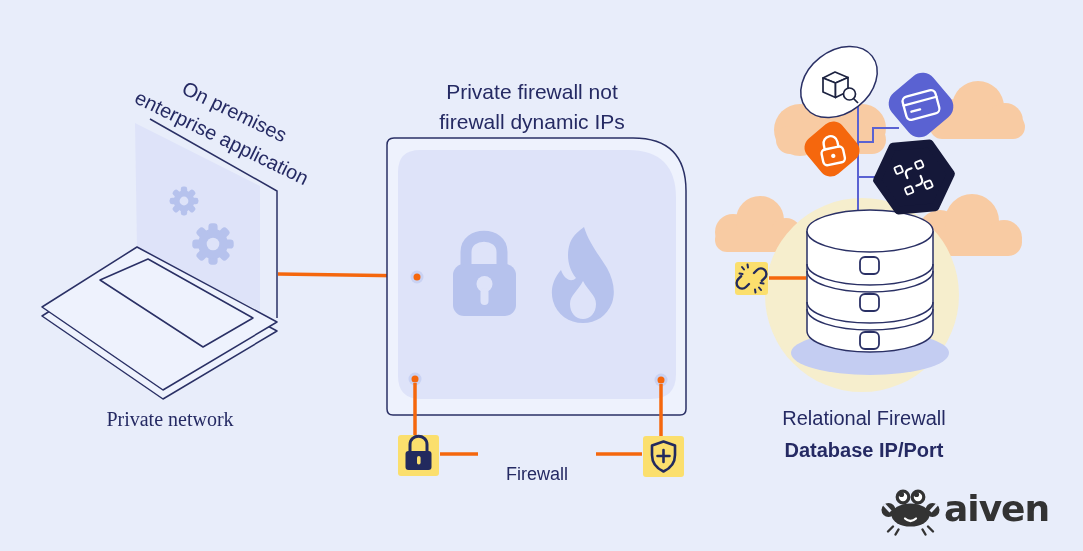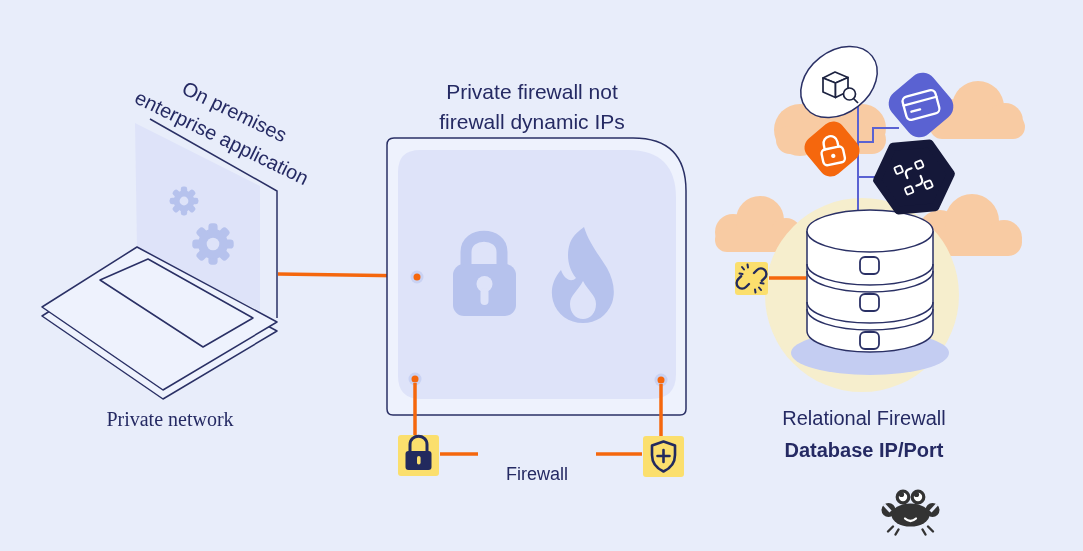--- a/index.html
+++ b/index.html
@@ -274,13 +274,14 @@
   <div class="label fw-title">
     <div>Private firewall not</div>
     <div>firewall dynamic IPs</div>
   </div>
 
   <div class="label fw-caption">Firewall</div>
 
   <div class="label db-caption-1">Relational Firewall</div>
   <div class="label db-caption-2">Database IP/Port</div>
 
+  <div class="label wordmark">aiven</div>
 </div>
 
 </body></html>

